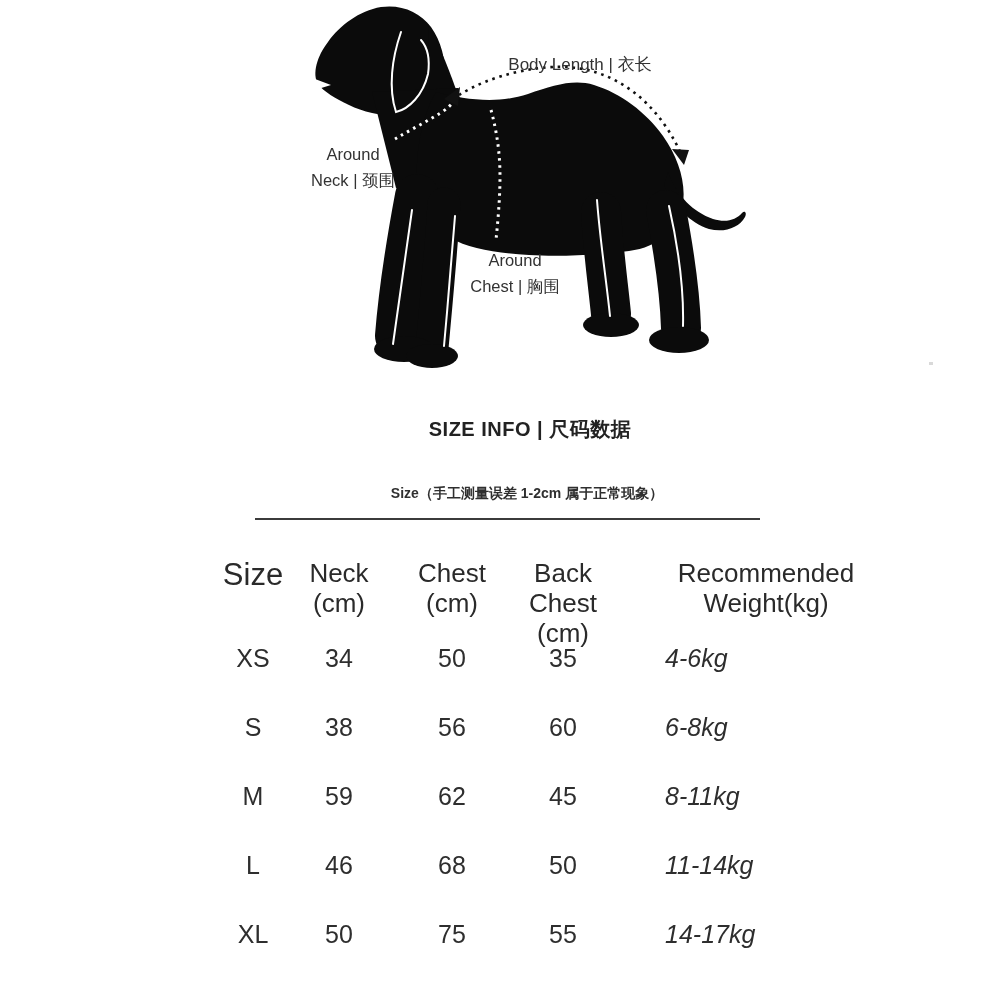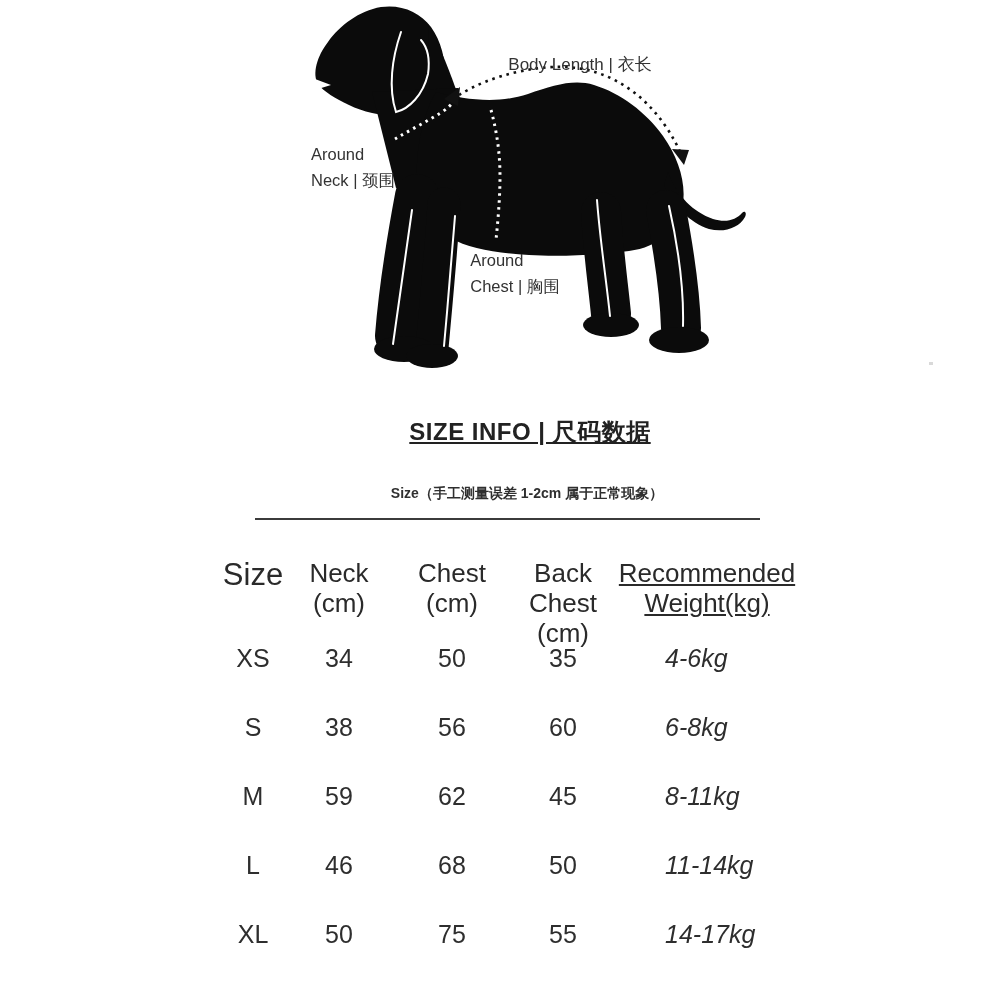--- a/index.html
+++ b/index.html
@@ -15,31 +15,32 @@
 
   
   .dog-svg{position:absolute;left:290px;top:0;width:470px;height:380px;}
 
   .diag-label{
     position:absolute;
     transform:translateX(-50%);
     font-size:17px;
     color:#333;
     white-space:nowrap;
+    text-align:center;
   }
   .lbl-bodylength{left:580px;top:53px;}
   .lbl-neck{left:353px;top:141px;font-size:16.5px;line-height:26px;}
   .lbl-chest{left:515px;top:247px;font-size:16.5px;line-height:26px;}
 
   
   .section-title{
     position:absolute;left:530px;top:416px;
     transform:translateX(-50%);
-    font-size:24px;font-weight:600;letter-spacing:.5px;
-    color:#222;white-space:nowrap;text-decoration:underline;
+    font-size:20px;font-weight:600;letter-spacing:.5px;
+    color:#222;white-space:nowrap;
   }
   .measure-note{
     position:absolute;left:527px;top:485px;
     transform:translateX(-50%);
     font-size:14px;font-weight:700;
     color:#2f2f2f;white-space:nowrap;
   }
   .divider{
     position:absolute;left:255px;top:518px;
     width:505px;height:2px;background:#3b3b3b;
@@ -47,21 +48,21 @@
 
   
   .size-table{position:absolute;left:0;top:0;width:1000px;}
   .t-row{position:absolute;left:0;width:808px;height:30px;}
   .t-cell{position:absolute;text-align:center;line-height:26px;}
   .col-size{left:203px;width:100px;}
   .col-neck{left:289px;width:100px;}
   .col-chest{left:402px;width:100px;}
   .col-bl{left:503px;width:120px;}
   .col-wt{left:665px;width:180px;text-align:left;font-style:italic;}
-  .col-wt-head{left:609px;width:196px;text-align:center;text-decoration:underline;}
+  .col-wt-head{left:668px;width:196px;text-align:center;}
 
   .head-row{top:558px;height:64px;}
   .head-cell{font-size:26px;line-height:30px;color:#2a2a2a;}
   .head-size{font-size:31px;line-height:34px;padding-top:0;}
   .body-cell{font-size:25px;color:#2e2e2e;}
 
   .row-0{top:645px;padding-left:13px;} .row-1{top:714px;} .row-2{top:783px;}
   .row-3{top:852px;} .row-4{top:921px;}
 
   .speck{position:absolute;left:929px;top:362px;width:4px;height:3px;background:#d9d9d9;}

